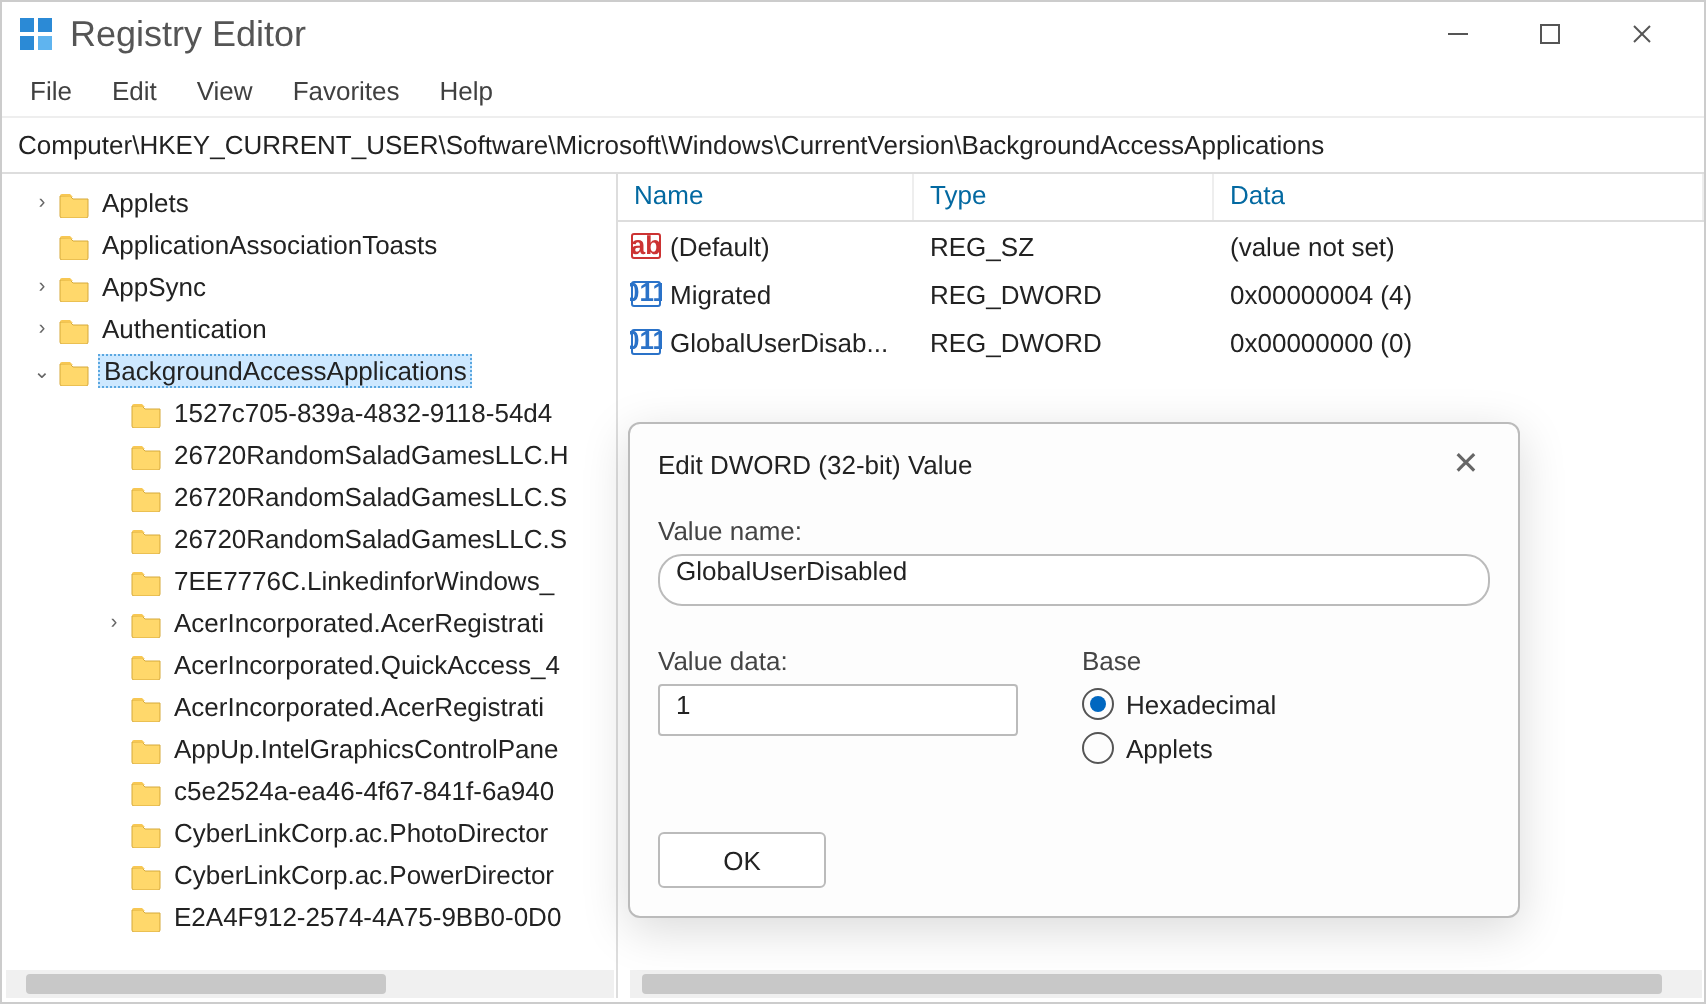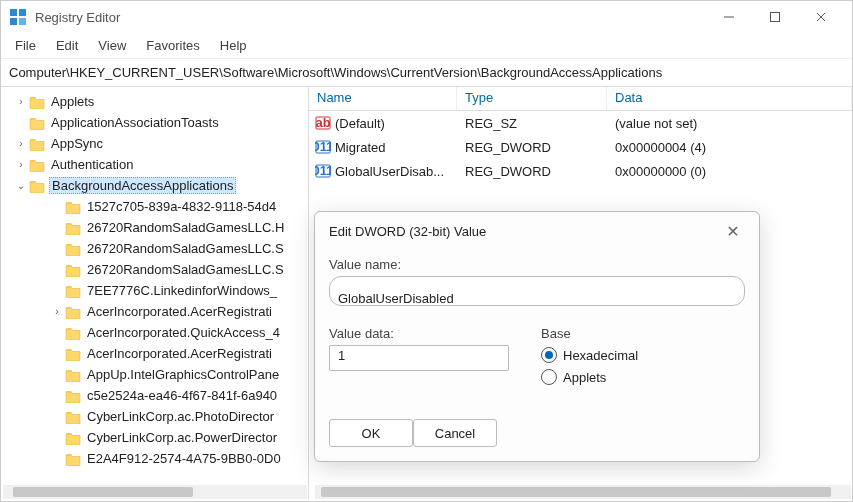--- a/index.html
+++ b/index.html
@@ -1,19 +1,19 @@
 <!DOCTYPE html>
 <html><head>
 <meta charset="utf-8">
 <style>
 *{box-sizing:border-box;margin:0;padding:0;font-family:"Segoe UI",Tahoma,sans-serif;font-size:13px;color:#222}
 body{background:#fff;width:853px;height:502px;overflow:hidden;position:relative;border:1px solid #ccc}
 .titlebar{height:32px;display:flex;align-items:center;padding:0 8px;background:#fff}
 .titlebar .app-icon{width:18px;height:18px;margin-right:8px;flex-shrink:0}
-.titlebar .title{flex:1;font-size:13px;color:#555}
+.titlebar .title{flex:1;font-size:18px;color:#555}
 .win-controls{display:flex;gap:0}
 .win-btn{width:46px;height:32px;display:flex;align-items:center;justify-content:center;color:#555}
 .menubar{height:26px;display:flex;align-items:center;padding:0 4px;border-bottom:1px solid #eee}
 .menubar span{padding:2px 10px;color:#404040;font-size:13px}
 .addressbar{padding:6px 8px;border-bottom:1px solid #ddd;font-size:13px;color:#222;white-space:nowrap;overflow:hidden}
 .main{display:flex;height:calc(100% - 32px - 26px - 30px)}
 .tree{width:308px;border-right:1px solid #ddd;overflow:hidden;padding-top:4px}
 .tree-row{display:flex;align-items:center;height:21px;white-space:nowrap;overflow:hidden}
 .tree-row .chev{width:16px;display:inline-flex;justify-content:center;color:#666;font-size:10px;margin-left:2px}
 .tree-row .foldicon{width:16px;height:14px;margin-right:4px;flex-shrink:0}
@@ -30,21 +30,21 @@
 .vrow{display:flex;height:24px;align-items:center}
 .vrow .c1{width:148px;padding-left:6px;display:flex;align-items:center;gap:4px;overflow:hidden}
 .vrow .c2{width:150px;padding-left:8px}
 .vrow .c3{flex:1;padding-left:8px}
 .val-icon{width:16px;height:16px;flex-shrink:0}
 .dialog{position:absolute;left:313px;top:210px;width:446px;background:#fdfdfd;border:1px solid #bbb;border-radius:6px;box-shadow:0 6px 24px rgba(0,0,0,.15)}
 .dlg-title{display:flex;align-items:center;justify-content:space-between;padding:10px 14px;font-size:14px;color:#666}
 .dlg-close{font-size:16px;color:#666;width:24px;text-align:center}
 .dlg-body{padding:0 14px 14px}
 .dlg-label{margin:6px 0 4px;color:#444}
-.dlg-field{width:100%;height:26px;border:1px solid #bbb;background:#fff;padding:14px 8px;border-radius:12px}
+.dlg-field{width:100%;height:26px;border:1px solid #bbb;background:#fff;padding:0 8px;border-radius:12px}
 .dlg-row2{display:flex;gap:12px;margin-top:14px}
 .dlg-left{flex:0 0 200px}
 .dlg-right{flex:1}
 .dlg-input{width:180px;height:26px;border:1px solid #bbb;background:#fff;padding:2px 8px;border-radius:2px}
 fieldset{border:none;margin:0;padding:0}
 .radio-row{display:flex;align-items:center;gap:6px;margin:6px 0}
 .radio{width:16px;height:16px;border:1.5px solid #555;border-radius:50%;display:inline-flex;align-items:center;justify-content:center}
 .radio.checked::after{content:"";width:8px;height:8px;background:#0067c0;border-radius:50%}
 .dlg-footer{display:flex;justify-content:flex-start;gap:0;padding:14px}
 .btn{min-width:84px;height:28px;border:1px solid #bbb;background:#fff;border-radius:3px;display:flex;align-items:center;justify-content:center}
@@ -317,15 +317,14 @@
           <div class="radio-row">
             <span class="radio"></span>
             <span>Applets</span>
           </div>
         </fieldset>
       </div>
     </div>
   </div>
   <div class="dlg-footer">
     <div class="btn">OK</div>
-    <div class="btn">Cancel</div>
   </div>
 </div>
 
 </body></html>

